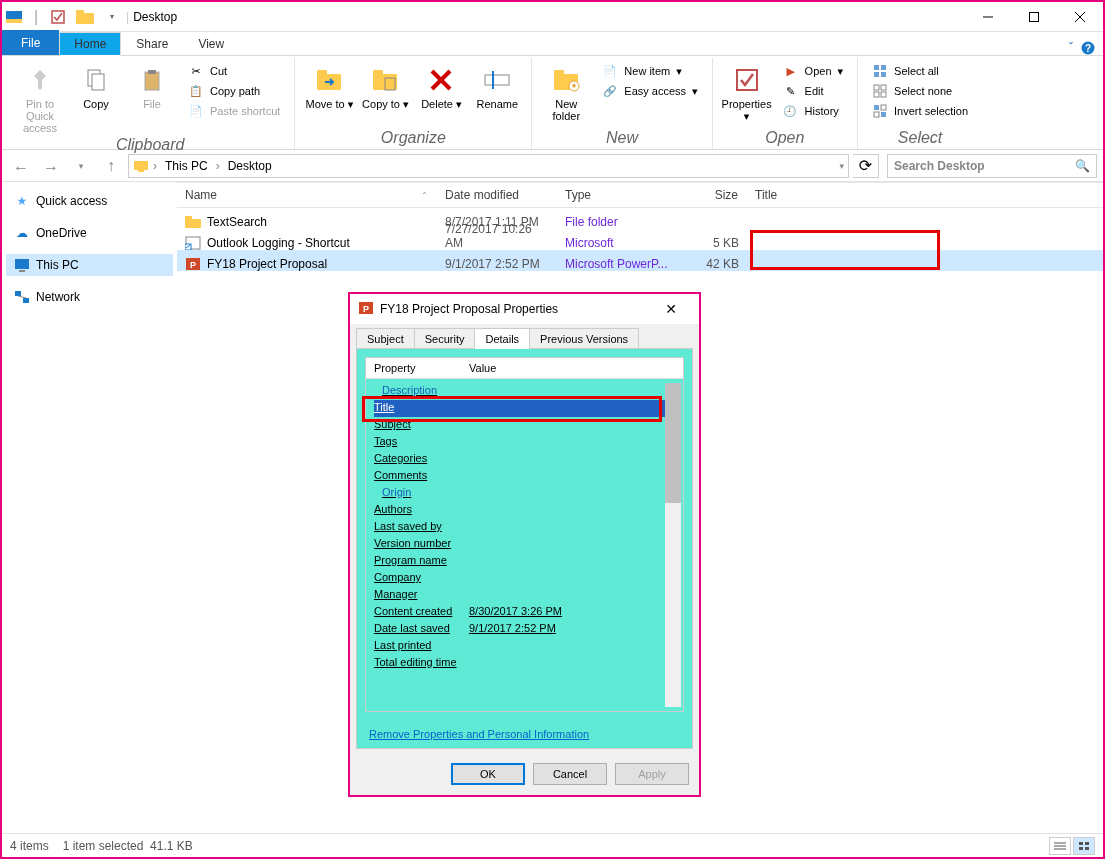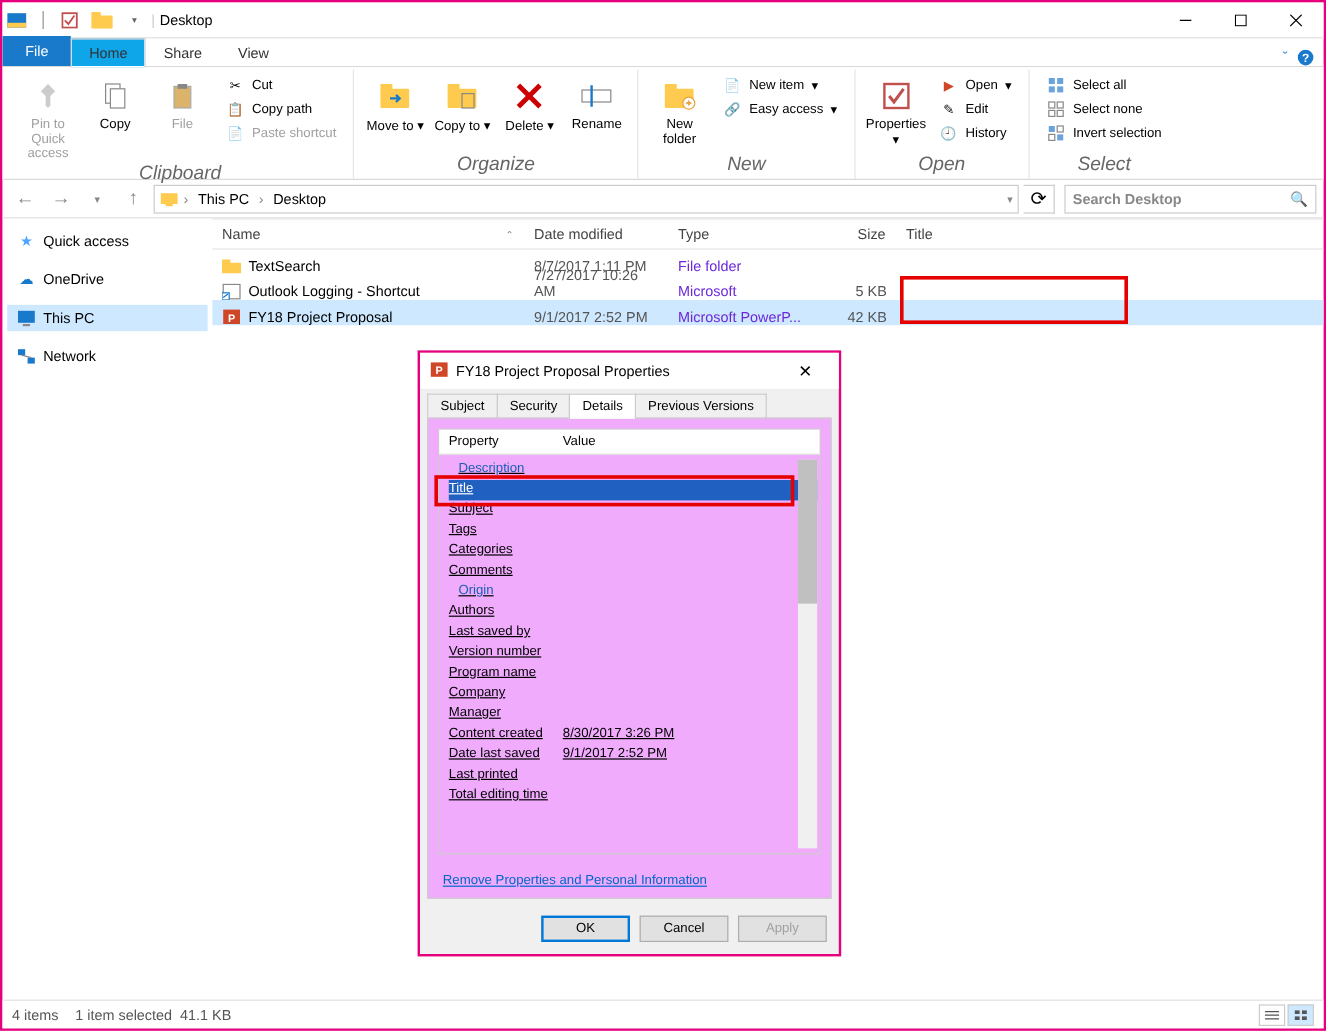--- a/index.html
+++ b/index.html
@@ -71,21 +71,21 @@
 .red-box { border: 3px solid #e60000; position: absolute; pointer-events:none;}
 
 
 .dialog { position: absolute; left: 346px; top: 290px; width: 353px; height: 505px; background: #f0f0f0; border: 2px solid #e6007e; font-size: 12px; display:flex; flex-direction:column;}
 .dialog-title { height: 30px; display: flex; align-items: center; padding: 0 8px; background:#fff;}
 .dialog-title .dt-icon { width:16px; height:16px; margin-right:6px;}
 .dialog-title .dt-close { margin-left:auto; font-size:14px; width:40px; text-align:center;}
 .dialog-tabs { display: flex; padding: 4px 6px 0 6px; }
 .dialog-tab { padding: 4px 10px; border: 1px solid #ccc; border-bottom: none; font-size: 11px; background:#f0f0f0; margin-right:-1px;}
 .dialog-tab.active { background: #fff; position:relative; z-index:2;}
-.dialog-body { flex:1; border: 1px solid #ccc; margin: 0 6px 6px 6px; background: #f0abfc; display:flex; flex-direction:column; margin-top:-1px;}
+.dialog-body { flex:1; border: 1px solid #ccc; margin: 0 6px 6px 6px; background: #5eead4; display:flex; flex-direction:column; margin-top:-1px;}
 .prop-header { display: flex; border-bottom: 1px solid #ddd; padding: 4px 8px; font-size:11px; background:#fff;}
 .prop-header .ph-prop { flex: 0 0 95px; }
 .prop-list { flex:1; overflow:hidden; position:relative; padding: 4px 2px 4px 8px;}
 .prop-row { display: flex; font-size: 11px; padding: 1px 0; align-items:flex-start; height:17px;text-decoration:underline;}
 .prop-row .pr-prop { flex: 0 0 95px; }
 .prop-row .pr-val { flex: 1; }
 .prop-row.section .pr-prop { color: #1a5fb4; padding-left: 8px; font-size:11px;}
 .prop-row.selected { background: #2060c0; color: #fff; }
 .prop-scrollbar { position:absolute; right:2px; top:4px; bottom:4px; width:16px; background:#f0f0f0;}
 .prop-scrollbar .thumb { width:100%; height:120px; background:#c0c0c0;}

